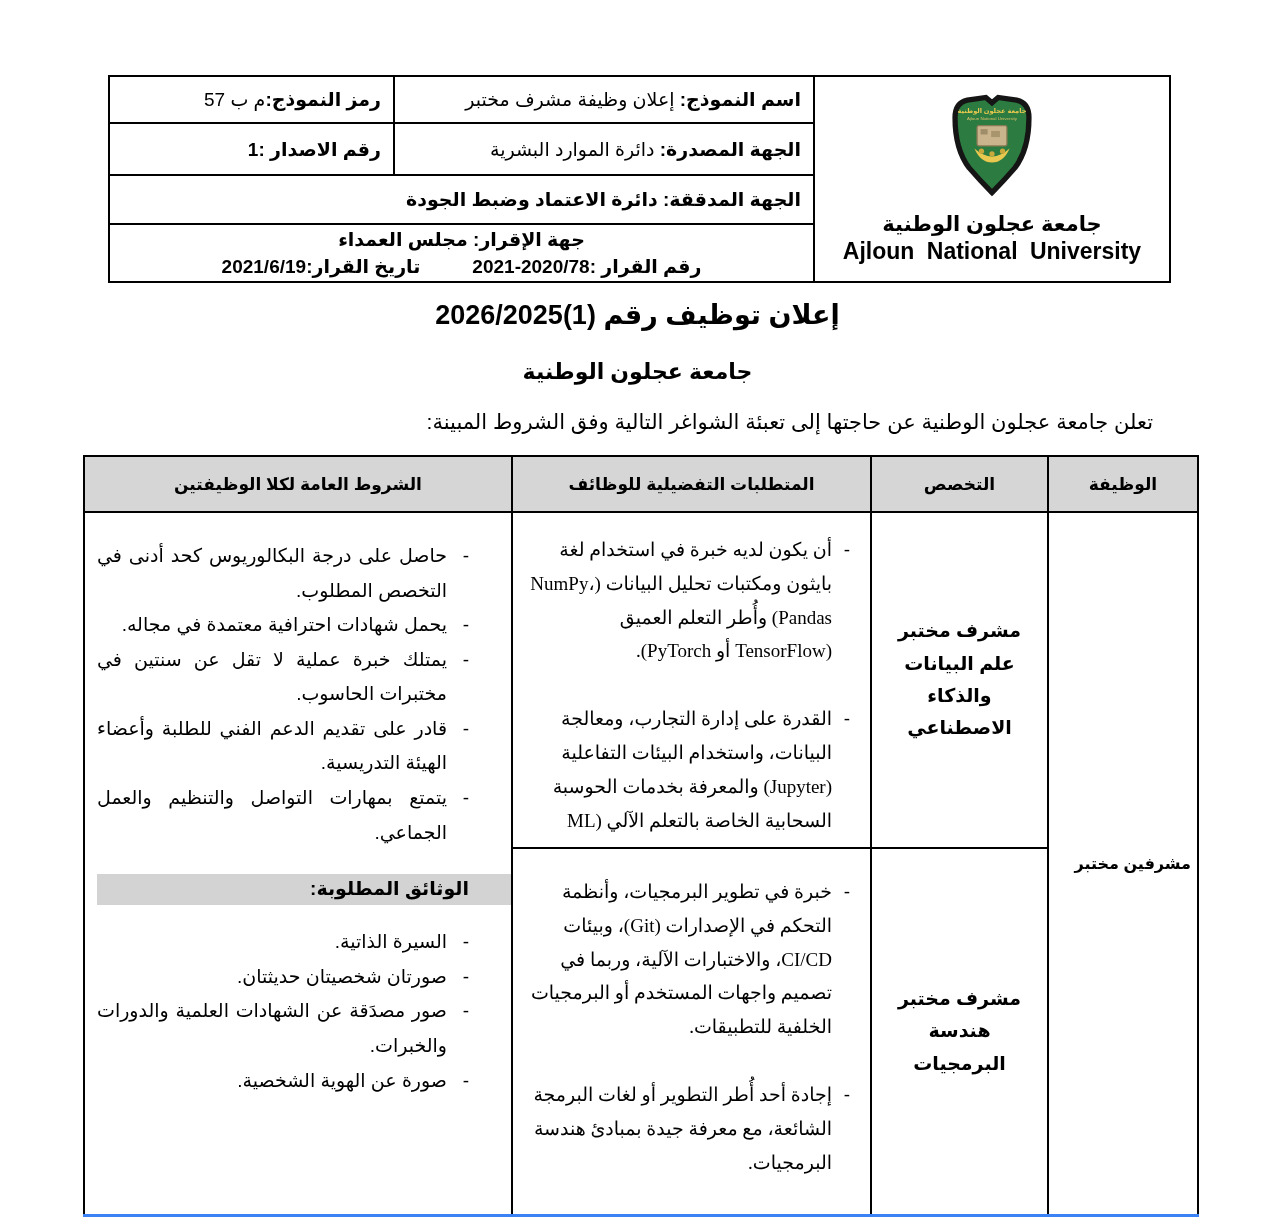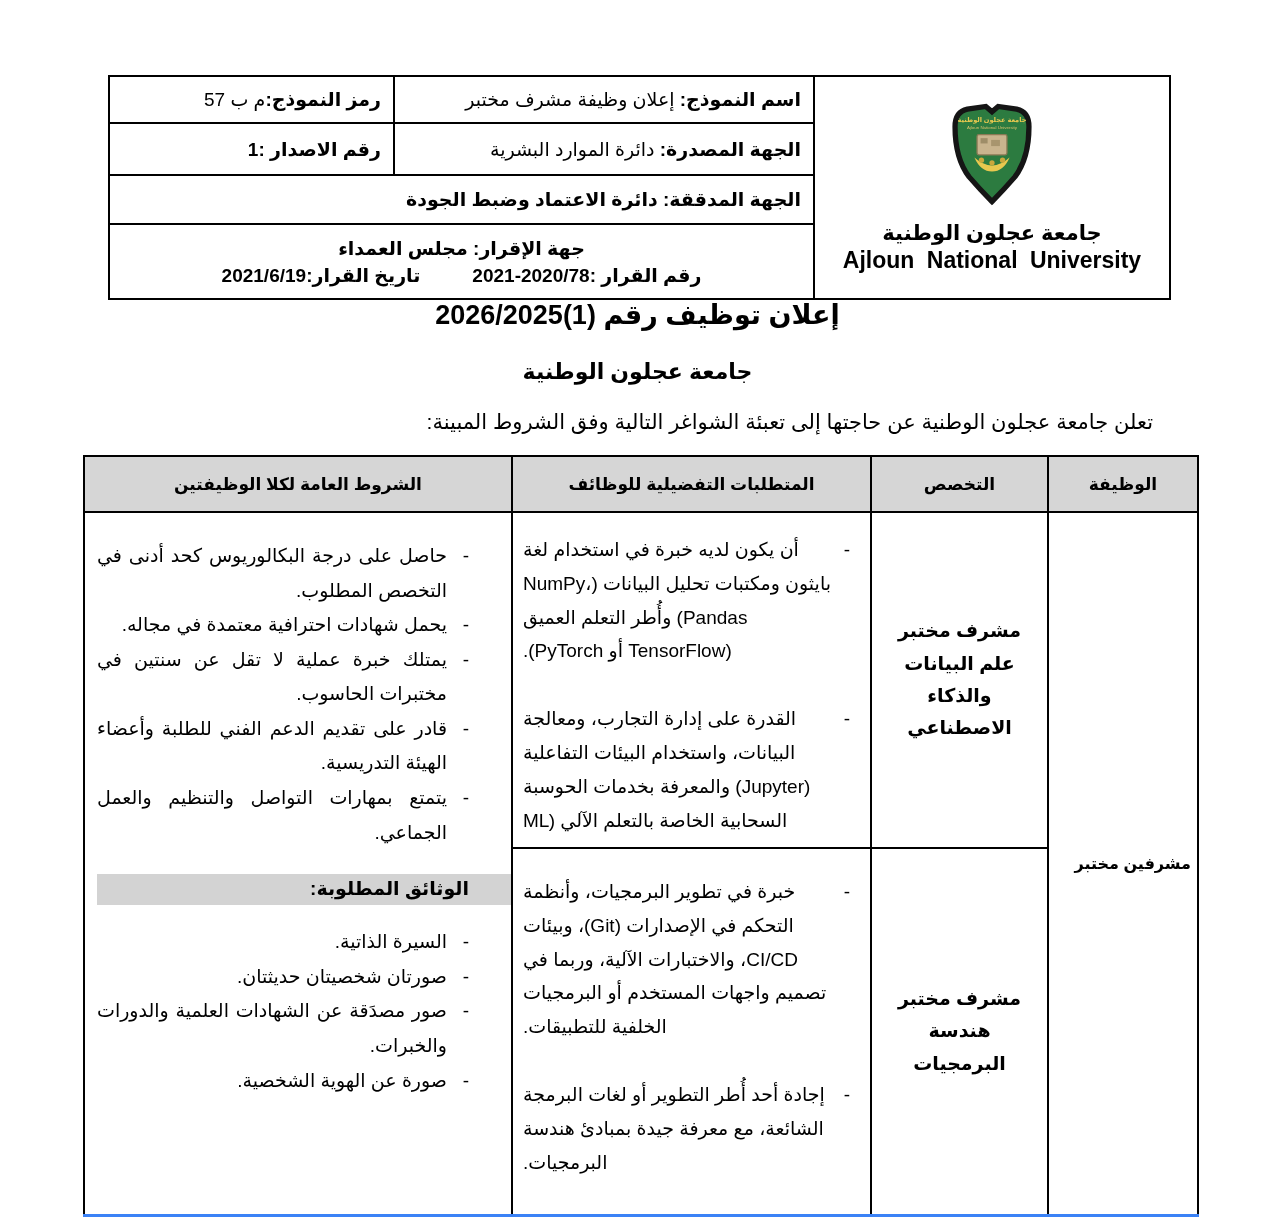--- a/index.html
+++ b/index.html
@@ -51,21 +51,21 @@
   .bullet .dash{flex:0 0 38px;text-align:center;}
   .bullet .btext{flex:1;text-align:justify;}
 
   .docs-bar{
     background:#d3d3d3;margin:24px 0 20px 12px;padding:3px 42px 5px 4px;
     text-align:right;font-weight:bold;font-size:19px;direction:rtl;
   }
 
   .req-bullet{display:flex;direction:rtl;font-size:19px;line-height:1.78;padding:0 8px 0 10px;}
   .req-bullet .dash{flex:0 0 30px;text-align:center;}
-  .req-bullet .btext{flex:1;text-align:left;}
+  .req-bullet .btext{flex:1;text-align:right;font-family:Liberation Serif, serif;}
   .req-bullet + .req-bullet{margin-top:34px;}
 
   .spec-cell{vertical-align:middle !important;text-align:center;direction:rtl;
     font-weight:bold;font-size:19px;line-height:1.7;padding:4px 8px !important;}
   .job-cell{vertical-align:middle !important;direction:rtl;
     font-weight:bold;font-size:16px;padding:4px 6px !important;border-radius:19px;}
 </style>
 </head>
 <body>
 
@@ -96,21 +96,21 @@
       <div class="uni-name-en">Ajloun  National University</div>
     </td>
   </tr>
   <tr style="height:52px">
     <td class="rtl"><span class="b">رقم الاصدار :</span><span class="b">1</span></td>
     <td class="rtl"><span class="b">الجهة المصدرة:</span> <span>دائرة الموارد البشرية</span></td>
   </tr>
   <tr style="height:49px">
     <td class="rtl" colspan="2"><span class="b">الجهة المدققة:</span> <span class="b">دائرة الاعتماد وضبط الجودة</span></td>
   </tr>
-  <tr style="height:75px">
+  <tr style="height:58px">
     <td colspan="2" style="padding:2px 8px;">
       <div class="approval-line1"><span class="b">جهة الإقرار:</span> <span class="b">مجلس العمداء</span></div>
       <div class="approval-line2">
         <span><span class="b">رقم القرار :</span><span class="b num-ltr">2021-2020/78</span></span>
         <span><span class="b">تاريخ القرار:</span><span class="b num-ltr">2021/6/19</span></span>
       </div>
     </td>
   </tr>
 </tbody>
   </table>

